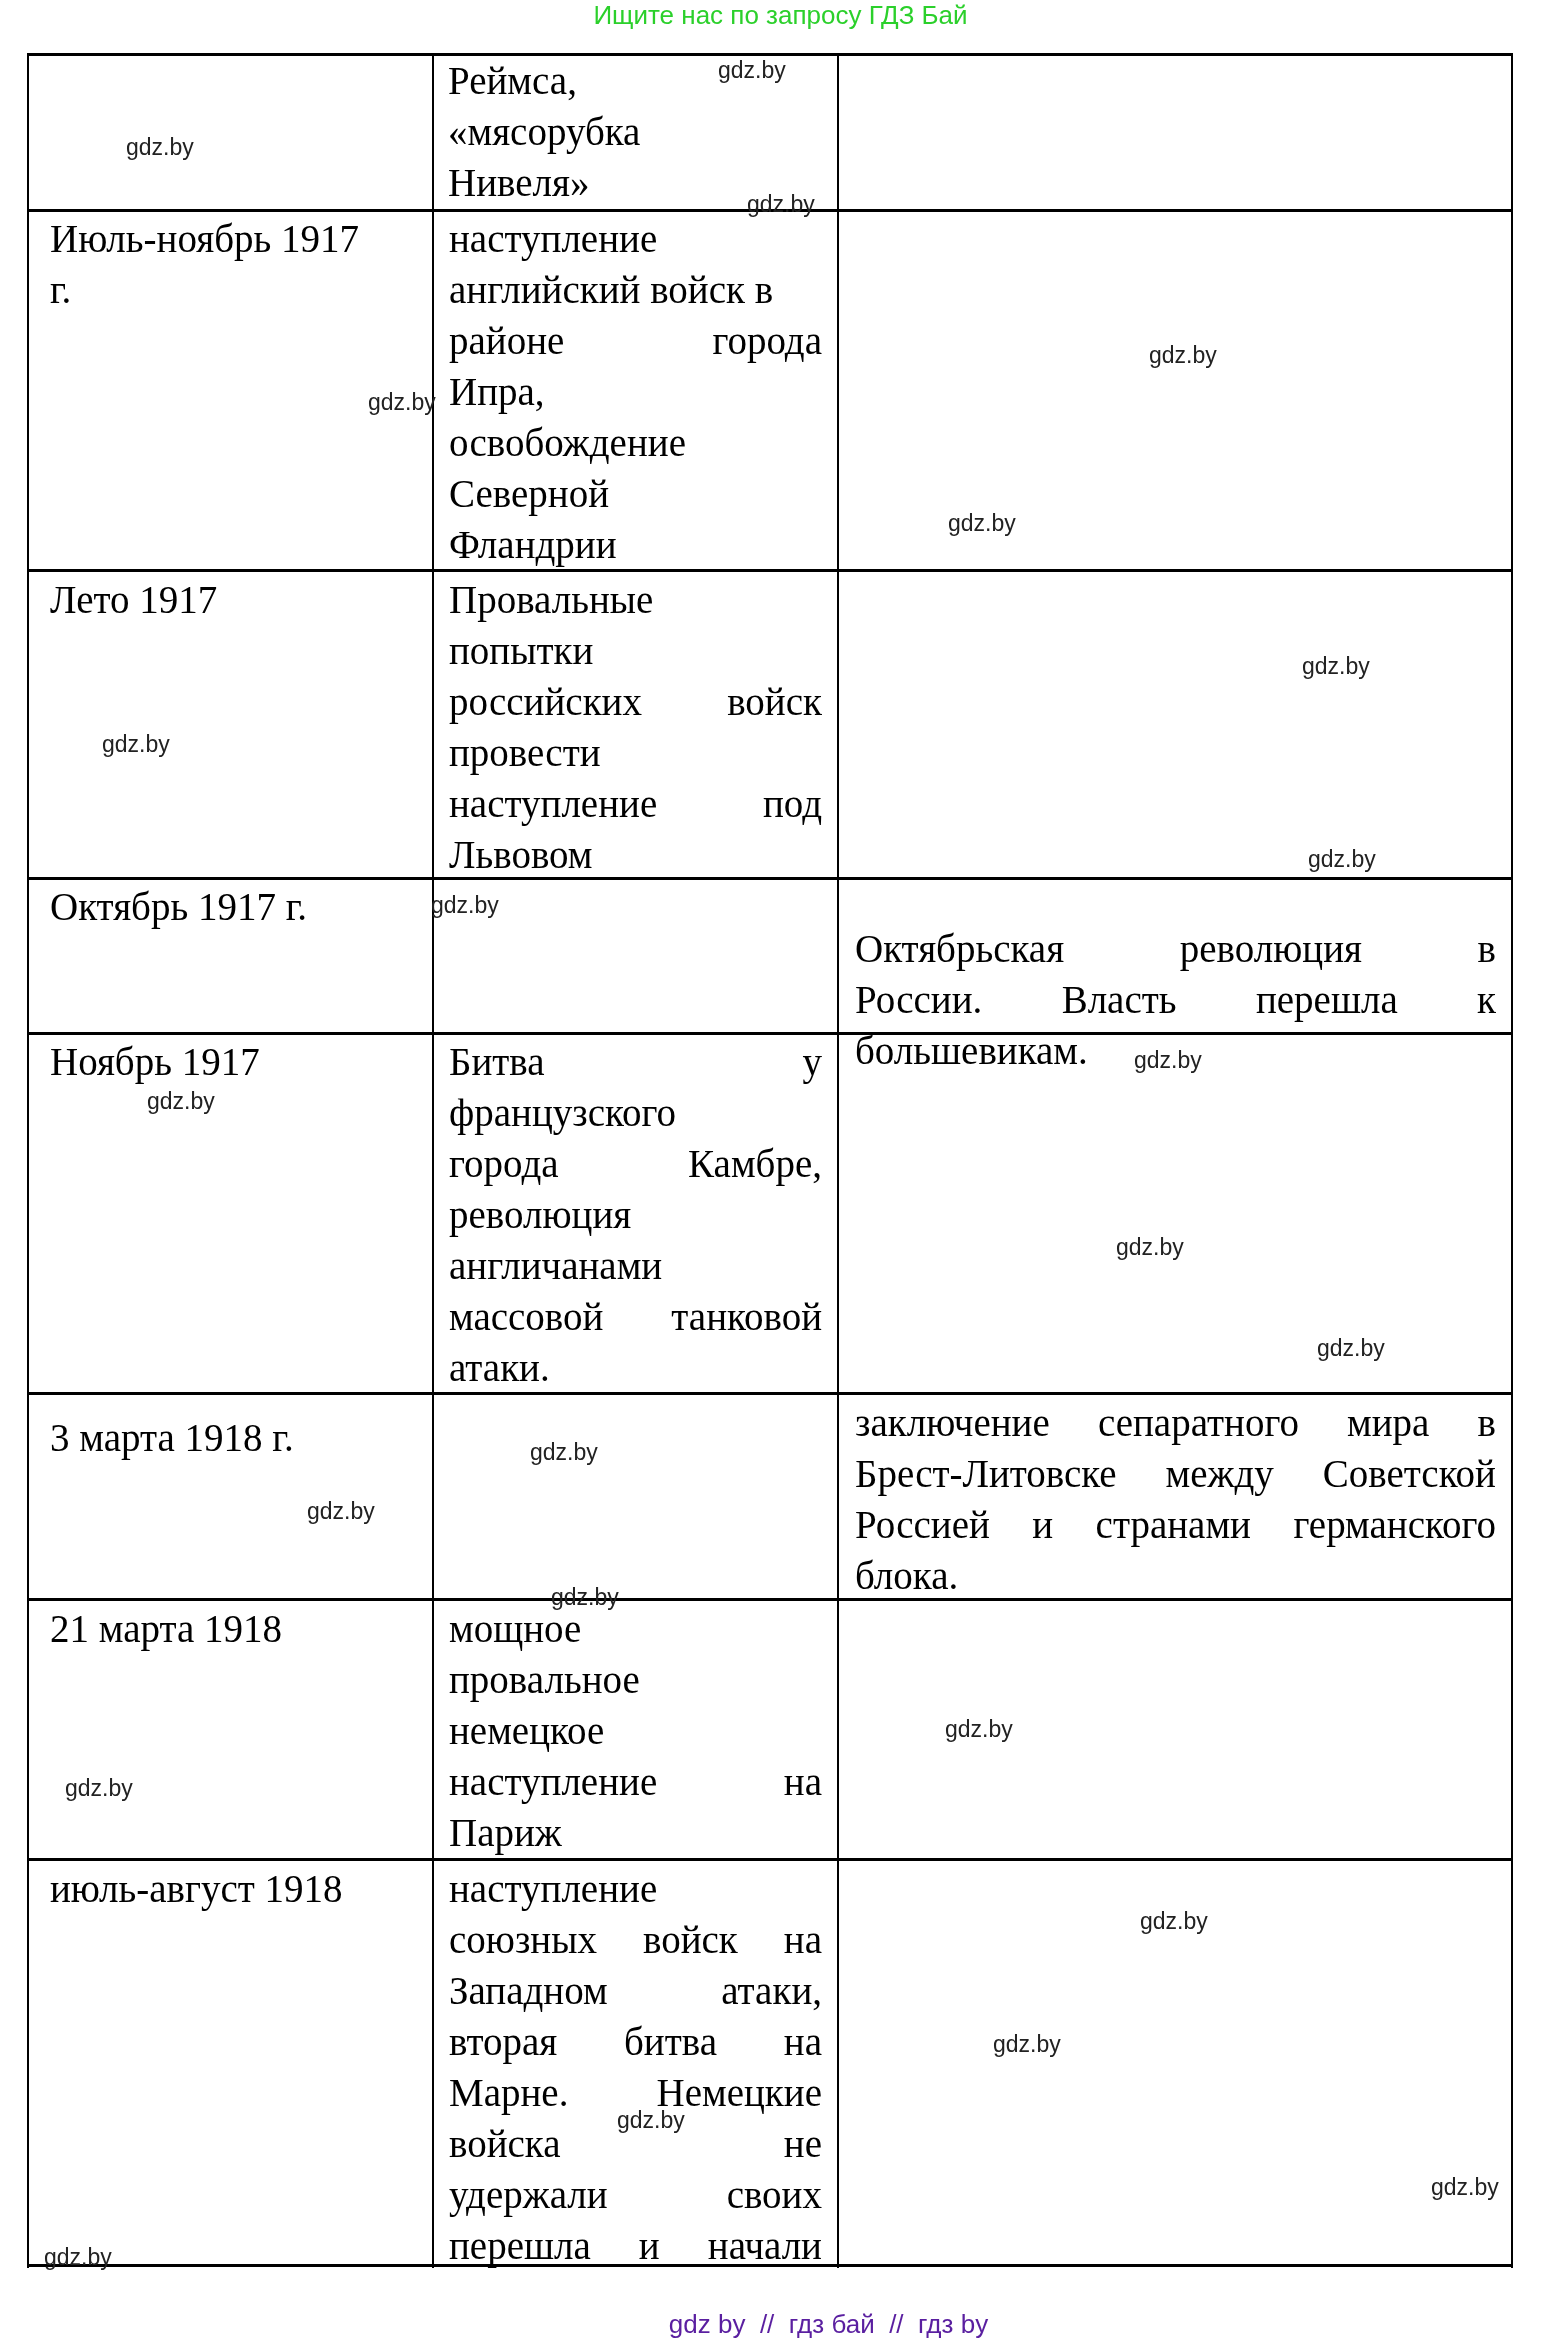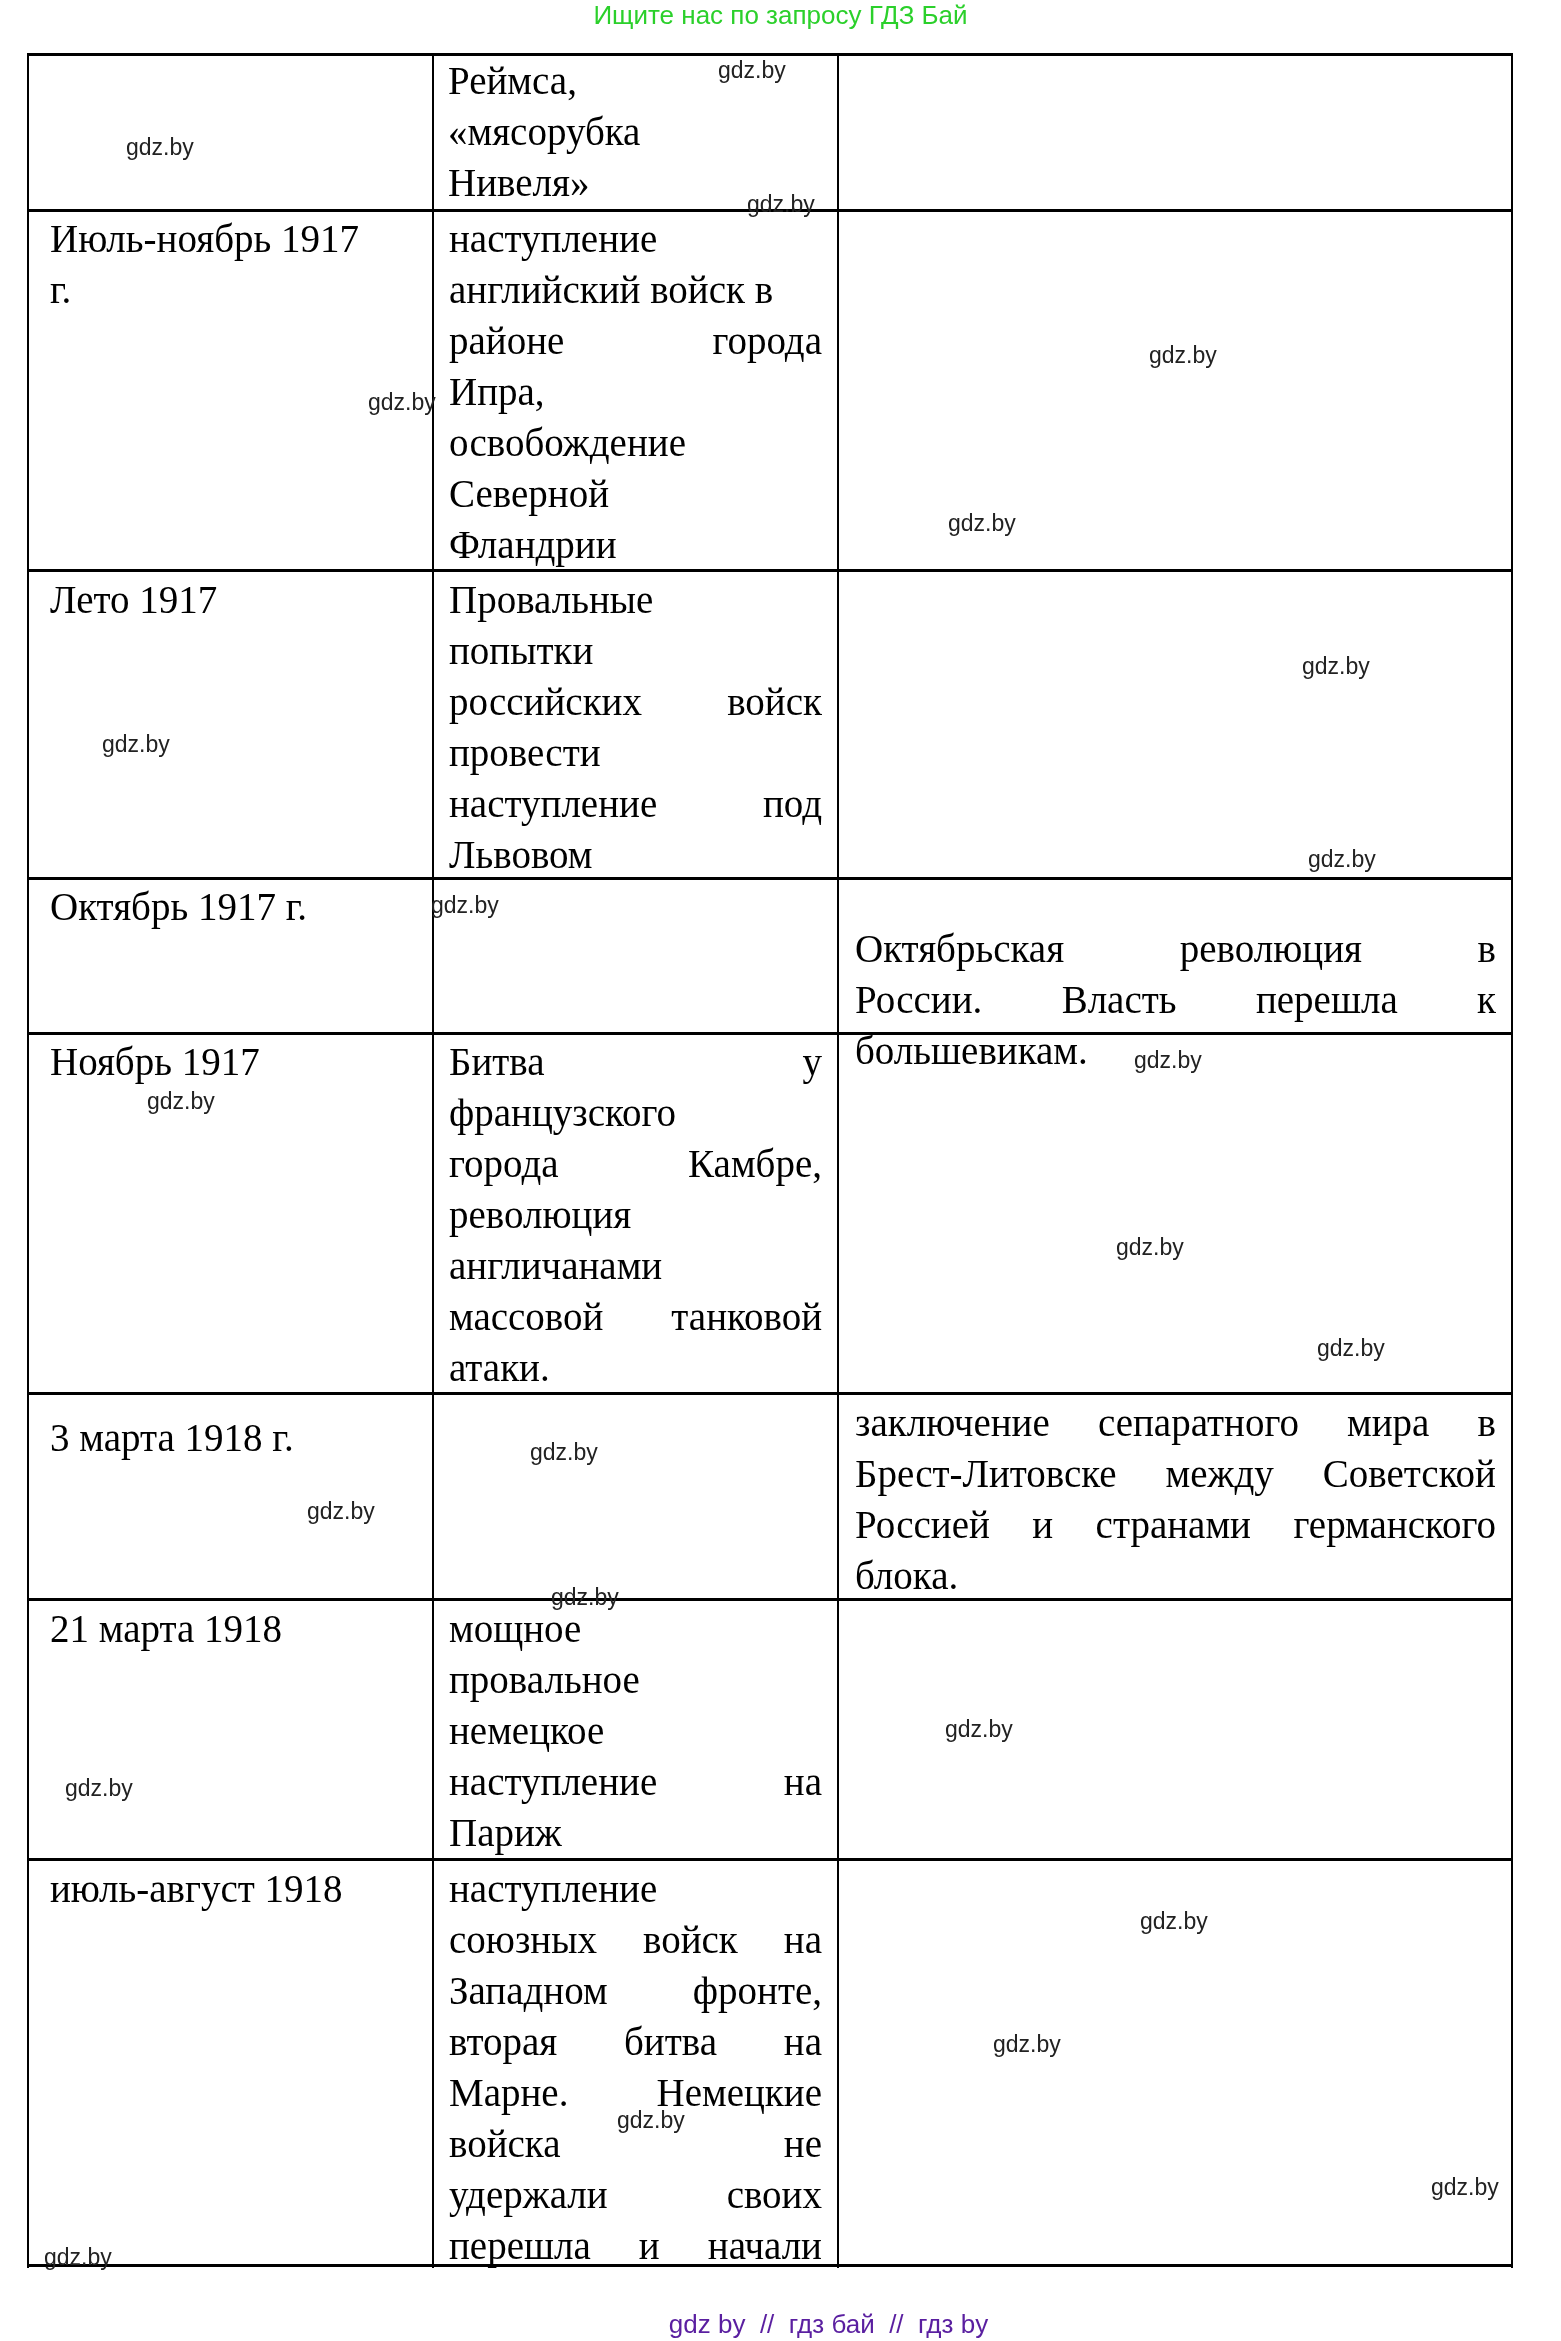--- a/index.html
+++ b/index.html
@@ -162,21 +162,21 @@
   </div>
   <div class="cell" style="left:422px; top:1810px; width:373px;">
     <span class="line">наступление</span>
     <span class="jline">
         <span>союзных</span>
         <span>войск</span>
         <span>на</span>
       </span>
     <span class="jline">
         <span>Западном</span>
-        <span>фронте,</span>
+        <span>атаки,</span>
       </span>
     <span class="jline">
         <span>вторая</span>
         <span>битва</span>
         <span>на</span>
       </span>
     <span class="jline">
         <span>Марне.</span>
         <span>Немецкие</span>
       </span>

